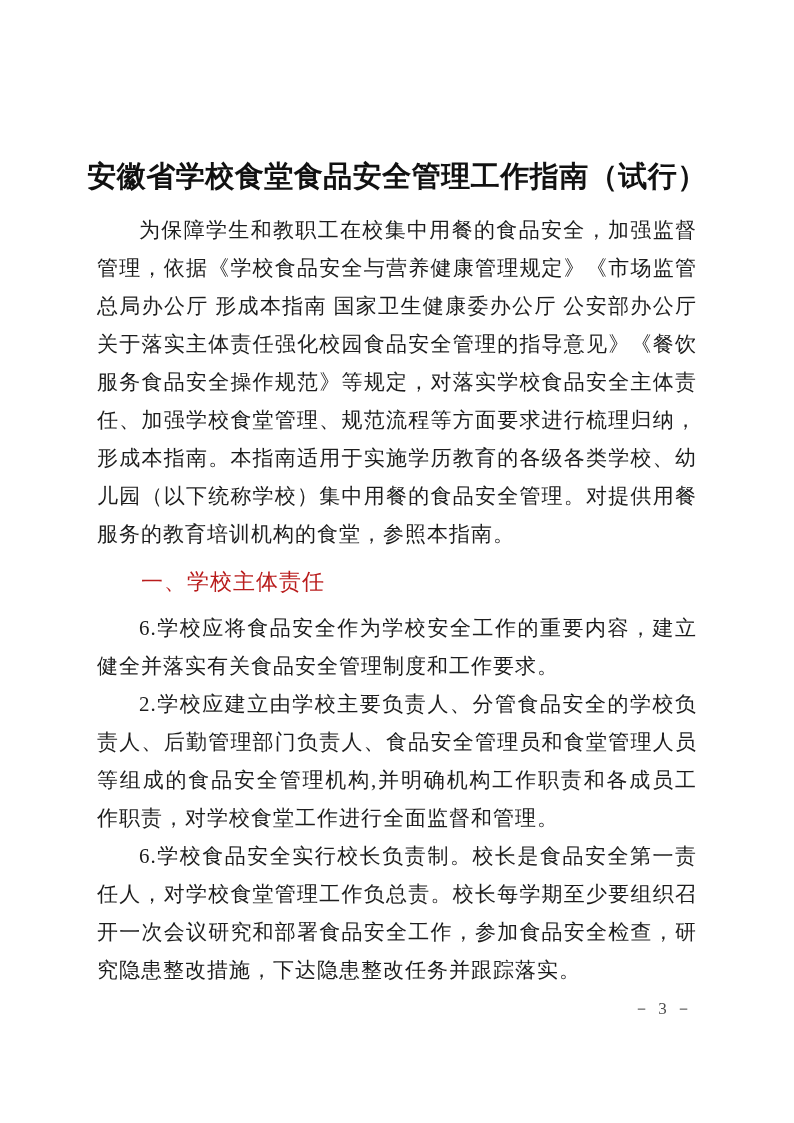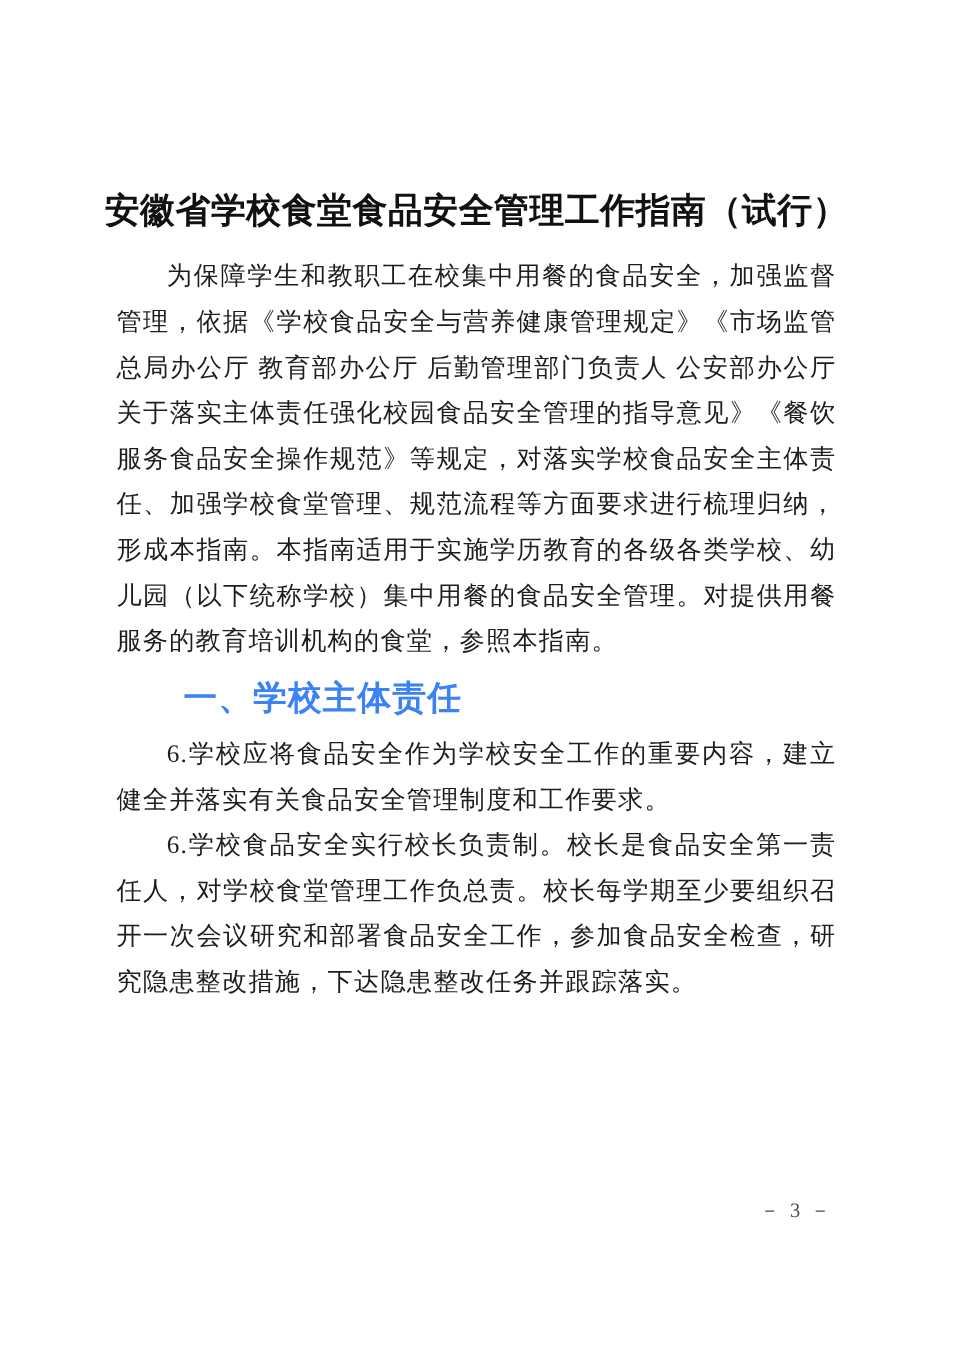--- a/index.html
+++ b/index.html
@@ -42,26 +42,26 @@
     font-size: 21px;
     line-height: 38px;
     letter-spacing: 1px;
     text-align: justify;
     text-indent: 2em;
     color: #1d1d1d;
     font-family: "Liberation Serif", serif;
   }
   .section-heading {
     margin: 10px 0 8px 0;
-    font-size: 28px;
+    font-size: 22px;
     line-height: 38px;
-    font-weight: 700;
+    font-weight: 400;
     text-indent: 2em;
     letter-spacing: 1px;
-    color: #3b82f6;
+    color: #b91c1c;
     font-family: "Liberation Sans", sans-serif;
   }
   .page-number {
     position: absolute;
     top: 998px;
     right: 100px;
     font-size: 17px;
     line-height: 22px;
     letter-spacing: 2px;
     color: #4f4f4f;
@@ -71,26 +71,27 @@
 </style>
 </head>
 <body>
 
 <div class="page">
 
   <h1 class="doc-title">安徽省学校食堂食品安全管理工作指南（试行）</h1>
 
   <div class="body-text">
 
-    <p class="para">为保障学生和教职工在校集中用餐的食品安全，加强监督管理，依据《学校食品安全与营养健康管理规定》《市场监管总局办公厅 教育部办公厅 后勤管理部门负责人 公安部办公厅关于落实主体责任强化校园食品安全管理的指导意见》《餐饮服务食品安全操作规范》等规定，对落实学校食品安全主体责任、加强学校食堂管理、规范流程等方面要求进行梳理归纳，形成本指南。本指南适用于实施学历教育的各级各类学校、幼儿园（以下统称学校）集中用餐的食品安全管理。对提供用餐服务的教育培训机构的食堂，参照本指南。</p>
+    <p class="para">为保障学生和教职工在校集中用餐的食品安全，加强监督管理，依据《学校食品安全与营养健康管理规定》《市场监管总局办公厅 形成本指南 国家卫生健康委办公厅 公安部办公厅关于落实主体责任强化校园食品安全管理的指导意见》《餐饮服务食品安全操作规范》等规定，对落实学校食品安全主体责任、加强学校食堂管理、规范流程等方面要求进行梳理归纳，形成本指南。本指南适用于实施学历教育的各级各类学校、幼儿园（以下统称学校）集中用餐的食品安全管理。对提供用餐服务的教育培训机构的食堂，参照本指南。</p>
 
     <h2 class="section-heading">一、学校主体责任</h2>
 
     <p class="para">6.学校应将食品安全作为学校安全工作的重要内容，建立健全并落实有关食品安全管理制度和工作要求。</p>
 
+    <p class="para">2.学校应建立由学校主要负责人、分管食品安全的学校负责人、后勤管理部门负责人、食品安全管理员和食堂管理人员等组成的食品安全管理机构,并明确机构工作职责和各成员工作职责，对学校食堂工作进行全面监督和管理。</p>
 
     <p class="para">6.学校食品安全实行校长负责制。校长是食品安全第一责任人，对学校食堂管理工作负总责。校长每学期至少要组织召开一次会议研究和部署食品安全工作，参加食品安全检查，研究隐患整改措施，下达隐患整改任务并跟踪落实。</p>
 
   </div>
 
   <div class="page-number">－ 3 －</div>
 
 </div>
 
 </body></html>

